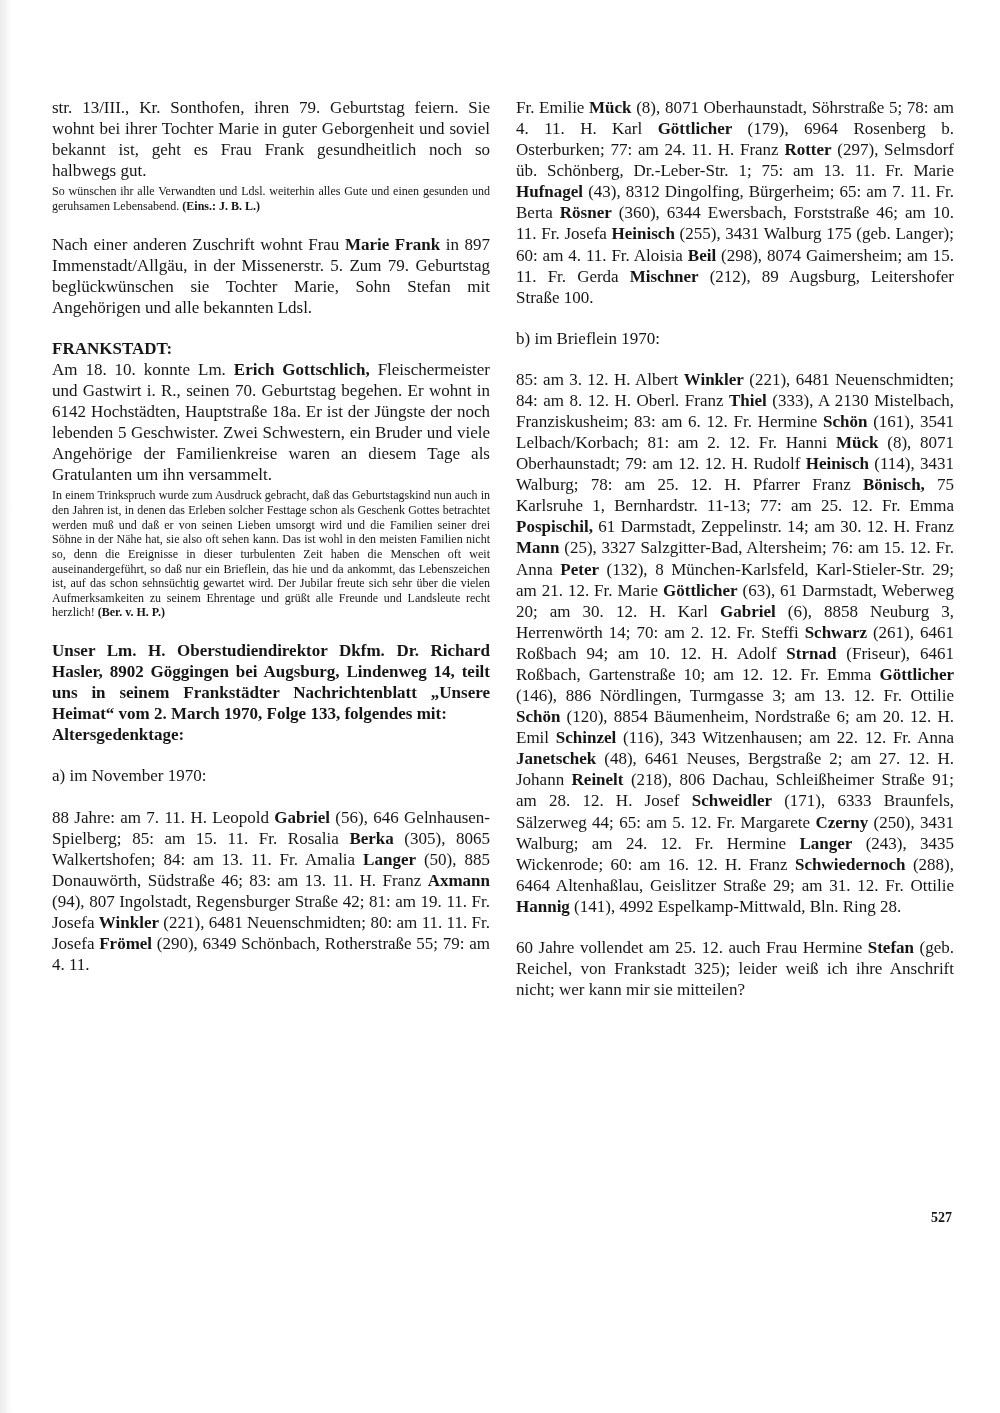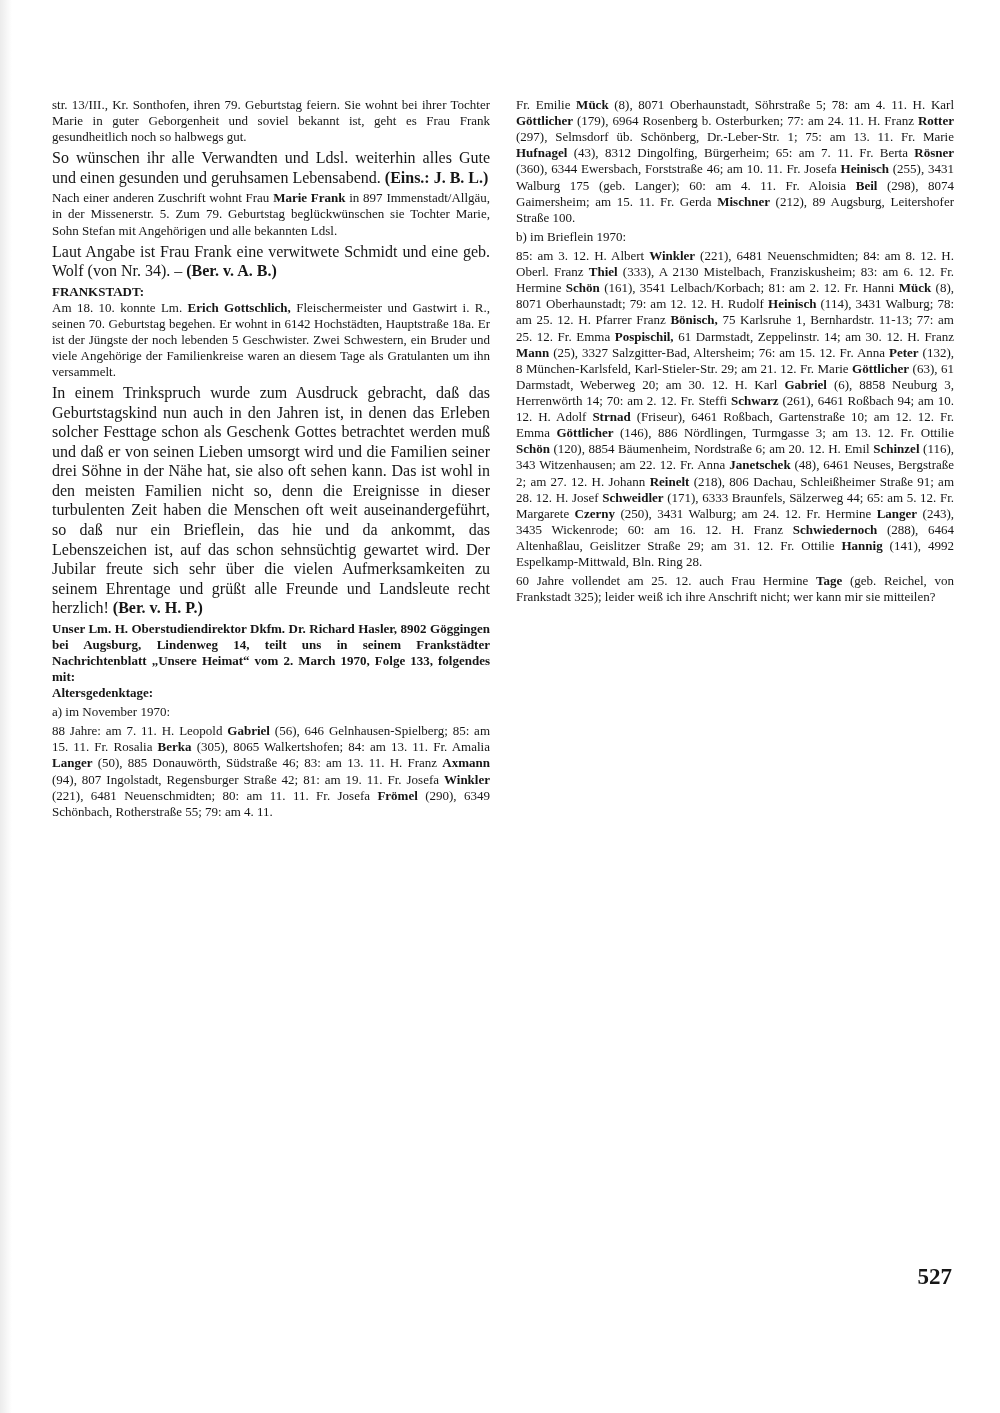--- a/index.html
+++ b/index.html
@@ -17,68 +17,67 @@
     left: 0; top: 0; bottom: 0;
     width: 12px;
     background: linear-gradient(to right, rgba(0,0,0,0.08), rgba(0,0,0,0));
     pointer-events: none;
   }
   .page { padding: 97px 46px 0 52px; }
   .columns { display: flex; gap: 26px; align-items: flex-start; }
   .col { width: 438px; }
   p { margin: 0; }
   .body {
-    font-size: 13px;
+    font-size: 17px;
     line-height: 1.24;
     text-align: justify;
     -webkit-hyphens: auto;
     hyphens: auto;
   }
   .note {
-    font-size: 16px;
+    font-size: 12px;
     line-height: 1.22;
     text-align: justify;
     margin-top: 3px;
     -webkit-hyphens: auto;
     hyphens: auto;
   }
   .heading { font-weight: bold; }
-  .spaced { margin-top: 3px; }
+  .spaced { margin-top: 20px; }
   b { font-weight: bold; }
   .page-number {
     position: absolute;
-    top: 1264px;
+    top: 1210px;
     right: 48px;
-    font-size: 23px;
+    font-size: 14px;
     font-weight: bold;
     font-family: Liberation Serif, serif;
   }
 </style>
 </head>
 <body>
 
 <div class="scan-edge"></div>
 
 <div class="page">
   <div class="columns">
     <div class="col" id="col-left">
         <p class="body">str. 13/III., Kr. Sonthofen, ihren 79. Geburtstag feiern. Sie wohnt bei ihrer Tochter Marie in guter Geborgenheit und soviel bekannt ist, geht es Frau Frank gesundheitlich noch so halbwegs gut.</p>
         <p class="note">So wünschen ihr alle Verwandten und Ldsl. weiterhin alles Gute und einen gesunden und geruhsamen Lebensabend. <b>(Eins.: J. B. L.)</b></p>
         <p class="body spaced">Nach einer anderen Zuschrift wohnt Frau <b>Marie Frank</b> in 897 Immenstadt/Allgäu, in der Missenerstr. 5. Zum 79. Geburtstag beglückwünschen sie Tochter Marie, Sohn Stefan mit Angehörigen und alle bekannten Ldsl.</p>
-        <p class="note">Laut Angabe ist Frau Frank eine verwitwete Schmidt und eine geb. Wolf (von Nr. 34). – <b>(Ber. v. A. B.)</b></p>
         <p class="body heading spaced">FRANKSTADT:</p>
         <p class="body">Am 18. 10. konnte Lm. <b>Erich Gottschlich,</b> Fleischermeister und Gastwirt i. R., seinen 70. Geburtstag begehen. Er wohnt in 6142 Hochstädten, Hauptstraße 18a. Er ist der Jüngste der noch lebenden 5 Geschwister. Zwei Schwestern, ein Bruder und viele Angehörige der Familienkreise waren an diesem Tage als Gratulanten um ihn versammelt.</p>
         <p class="note">In einem Trinkspruch wurde zum Ausdruck gebracht, daß das Geburtstagskind nun auch in den Jahren ist, in denen das Erleben solcher Festtage schon als Geschenk Gottes betrachtet werden muß und daß er von seinen Lieben umsorgt wird und die Familien seiner drei Söhne in der Nähe hat, sie also oft sehen kann. Das ist wohl in den meisten Familien nicht so, denn die Ereignisse in dieser turbulenten Zeit haben die Menschen oft weit auseinandergeführt, so daß nur ein Brieflein, das hie und da ankommt, das Lebenszeichen ist, auf das schon sehnsüchtig gewartet wird. Der Jubilar freute sich sehr über die vielen Aufmerksamkeiten zu seinem Ehrentage und grüßt alle Freunde und Landsleute recht herzlich! <b>(Ber. v. H. P.)</b></p>
         <p class="body heading spaced"><b>Unser Lm. H. Oberstudiendirektor Dkfm. Dr. Richard Hasler, 8902 Göggingen bei Augsburg, Lindenweg 14, teilt uns in seinem Frankstädter Nachrichtenblatt „Unsere Heimat“ vom 2. March 1970, Folge 133, folgendes mit:</b></p>
         <p class="body heading">Altersgedenktage:</p>
         <p class="body spaced">a) im November 1970:</p>
         <p class="body spaced">88 Jahre: am 7. 11. H. Leopold <b>Gabriel</b> (56), 646 Gelnhausen-Spielberg; 85: am 15. 11. Fr. Rosalia <b>Berka</b> (305), 8065 Walkertshofen; 84: am 13. 11. Fr. Amalia <b>Langer</b> (50), 885 Donauwörth, Südstraße 46; 83: am 13. 11. H. Franz <b>Axmann</b> (94), 807 Ingolstadt, Regensburger Straße 42; 81: am 19. 11. Fr. Josefa <b>Winkler</b> (221), 6481 Neuenschmidten; 80: am 11. 11. Fr. Josefa <b>Frömel</b> (290), 6349 Schönbach, Rotherstraße 55; 79: am 4. 11.</p>
       </div>
     <div class="col" id="col-right">
         <p class="body">Fr. Emilie <b>Mück</b> (8), 8071 Oberhaunstadt, Söhrstraße 5; 78: am 4. 11. H. Karl <b>Göttlicher</b> (179), 6964 Rosenberg b. Osterburken; 77: am 24. 11. H. Franz <b>Rotter</b> (297), Selmsdorf üb. Schönberg, Dr.-Leber-Str. 1; 75: am 13. 11. Fr. Marie <b>Hufnagel</b> (43), 8312 Dingolfing, Bürgerheim; 65: am 7. 11. Fr. Berta <b>Rösner</b> (360), 6344 Ewersbach, Forststraße 46; am 10. 11. Fr. Josefa <b>Heinisch</b> (255), 3431 Walburg 175 (geb. Langer); 60: am 4. 11. Fr. Aloisia <b>Beil</b> (298), 8074 Gaimersheim; am 15. 11. Fr. Gerda <b>Mischner</b> (212), 89 Augsburg, Leitershofer Straße 100.</p>
         <p class="body spaced">b) im Brieflein 1970:</p>
         <p class="body spaced">85: am 3. 12. H. Albert <b>Winkler</b> (221), 6481 Neuenschmidten; 84: am 8. 12. H. Oberl. Franz <b>Thiel</b> (333), A 2130 Mistelbach, Franziskusheim; 83: am 6. 12. Fr. Hermine <b>Schön</b> (161), 3541 Lelbach/Korbach; 81: am 2. 12. Fr. Hanni <b>Mück</b> (8), 8071 Oberhaunstadt; 79: am 12. 12. H. Rudolf <b>Heinisch</b> (114), 3431 Walburg; 78: am 25. 12. H. Pfarrer Franz <b>Bönisch,</b> 75 Karlsruhe 1, Bernhardstr. 11-13; 77: am 25. 12. Fr. Emma <b>Pospischil,</b> 61 Darmstadt, Zeppelinstr. 14; am 30. 12. H. Franz <b>Mann</b> (25), 3327 Salzgitter-Bad, Altersheim; 76: am 15. 12. Fr. Anna <b>Peter</b> (132), 8 München-Karlsfeld, Karl-Stieler-Str. 29; am 21. 12. Fr. Marie <b>Göttlicher</b> (63), 61 Darmstadt, Weberweg 20; am 30. 12. H. Karl <b>Gabriel</b> (6), 8858 Neuburg 3, Herrenwörth 14; 70: am 2. 12. Fr. Steffi <b>Schwarz</b> (261), 6461 Roßbach 94; am 10. 12. H. Adolf <b>Strnad</b> (Friseur), 6461 Roßbach, Gartenstraße 10; am 12. 12. Fr. Emma <b>Göttlicher</b> (146), 886 Nördlingen, Turmgasse 3; am 13. 12. Fr. Ottilie <b>Schön</b> (120), 8854 Bäumenheim, Nordstraße 6; am 20. 12. H. Emil <b>Schinzel</b> (116), 343 Witzenhausen; am 22. 12. Fr. Anna <b>Janetschek</b> (48), 6461 Neuses, Bergstraße 2; am 27. 12. H. Johann <b>Reinelt</b> (218), 806 Dachau, Schleißheimer Straße 91; am 28. 12. H. Josef <b>Schweidler</b> (171), 6333 Braunfels, Sälzerweg 44; 65: am 5. 12. Fr. Margarete <b>Czerny</b> (250), 3431 Walburg; am 24. 12. Fr. Hermine <b>Langer</b> (243), 3435 Wickenrode; 60: am 16. 12. H. Franz <b>Schwiedernoch</b> (288), 6464 Altenhaßlau, Geislitzer Straße 29; am 31. 12. Fr. Ottilie <b>Hannig</b> (141), 4992 Espelkamp-Mittwald, Bln. Ring 28.</p>
-        <p class="body spaced">60 Jahre vollendet am 25. 12. auch Frau Hermine <b>Tage</b> (geb. Reichel, von Frankstadt 325); leider weiß ich ihre Anschrift nicht; wer kann mir sie mitteilen?</p>
+        <p class="body spaced">60 Jahre vollendet am 25. 12. auch Frau Hermine <b>Stefan</b> (geb. Reichel, von Frankstadt 325); leider weiß ich ihre Anschrift nicht; wer kann mir sie mitteilen?</p>
       </div>
   </div>
 </div>
 
 <div class="page-number">527</div>
 
 </body></html>

